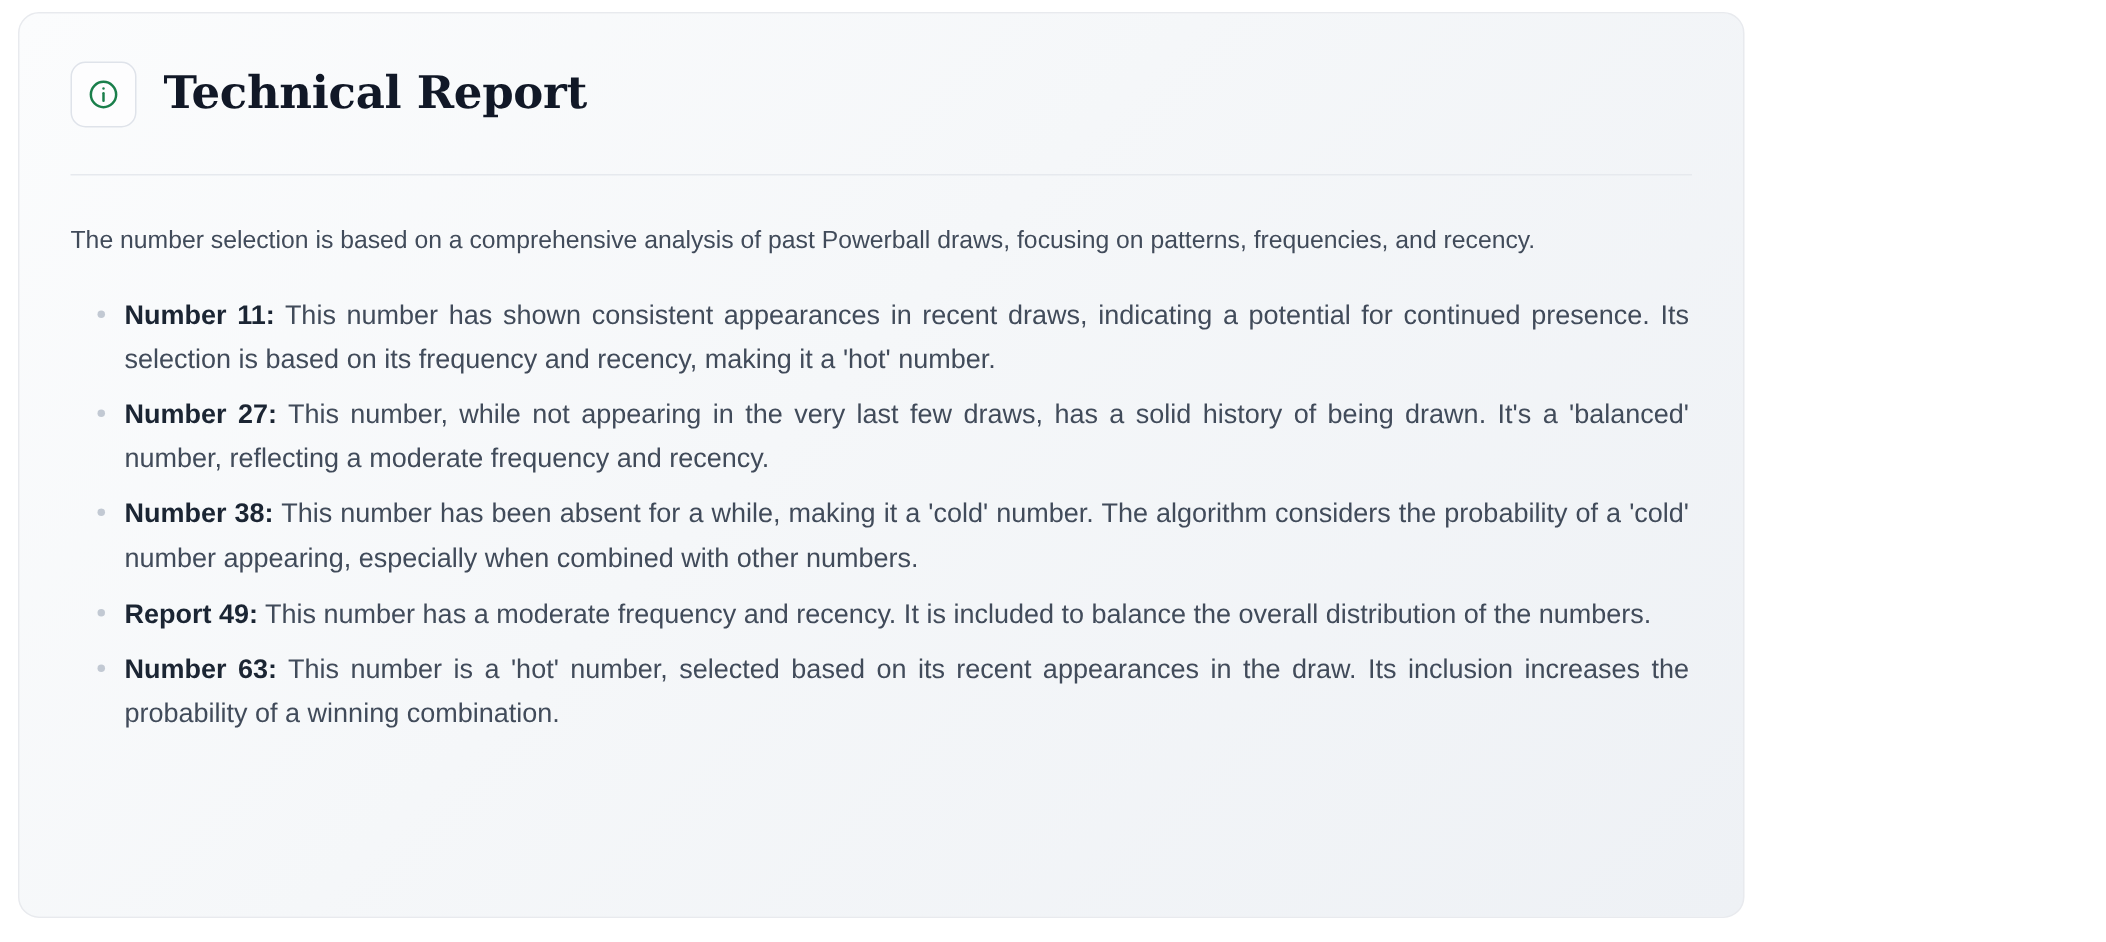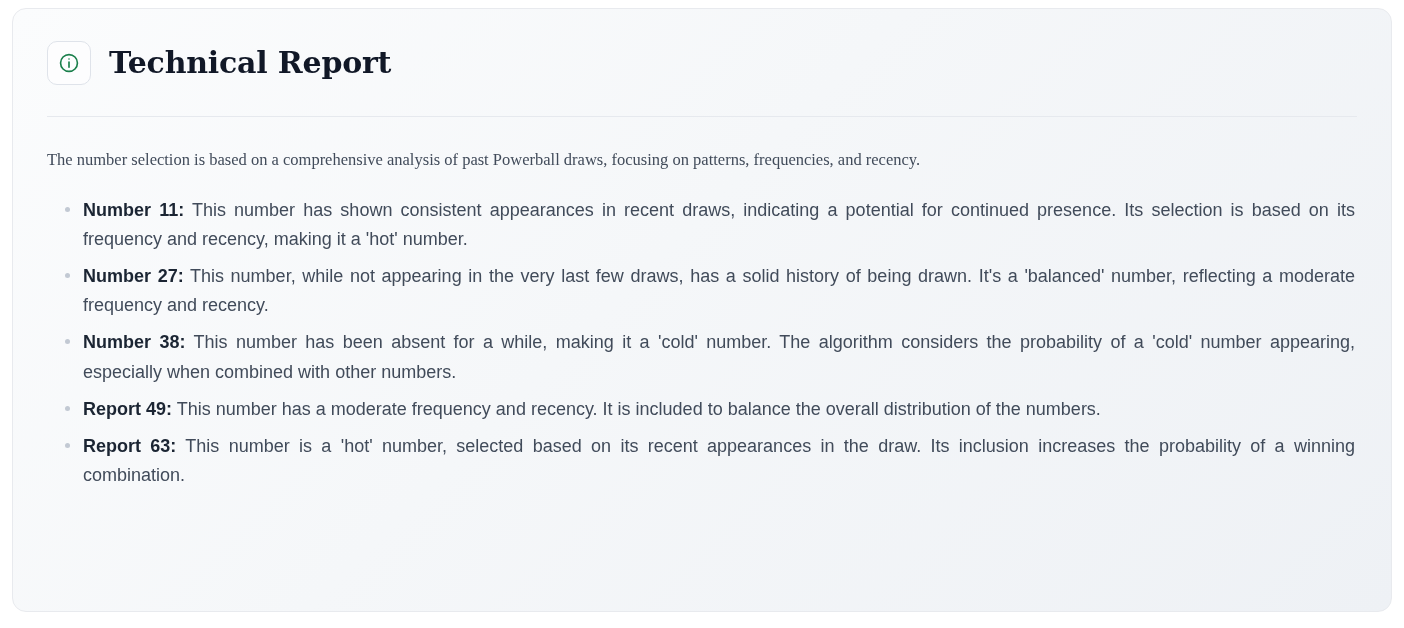--- a/index.html
+++ b/index.html
@@ -12,21 +12,21 @@
     font-family: "Liberation Sans", sans-serif;
   }
   .page {
     width: 1404px;
     height: 628px;
     padding: 8px 12px;
     background: #ffffff;
   }
   .card {
     position: relative;
-    width: 1380px;
+    width: 1151px;
     height: 604px;
     border: 1px solid #e8eaee;
     border-radius: 14px;
     background: linear-gradient(135deg, #fbfcfd 0%, #f5f7f9 45%, #eef1f5 100%);
     padding: 0 34px;
     overflow: hidden;
   }
   .card-header {
     display: flex;
     align-items: center;
@@ -55,21 +55,20 @@
     margin: 0;
     line-height: 1;
   }
   .intro, .outro {
     color: #414b5a;
     font-size: 16.5px;
     line-height: 1.62;
     text-align: justify;
     text-justify: inter-word;
     margin: 0;
-    font-family: Liberation Serif, serif;
   }
   .intro { padding-top: 30px; }
   .outro { padding-top: 26px; }
   ul.bullets {
     list-style: none;
     margin: 22px 0 0 0;
     padding: 0 0 0 36px;
   }
   ul.bullets li {
     position: relative;
@@ -123,19 +122,19 @@
       <li>
         <span class="lead">Number 27:</span><span> This number, while not appearing in the very last few draws, has a solid history of being drawn. It's a 'balanced' number, reflecting a moderate frequency and recency.</span>
       </li>
       <li>
         <span class="lead">Number 38:</span><span> This number has been absent for a while, making it a 'cold' number. The algorithm considers the probability of a 'cold' number appearing, especially when combined with other numbers.</span>
       </li>
       <li>
         <span class="lead">Report 49:</span><span> This number has a moderate frequency and recency. It is included to balance the overall distribution of the numbers.</span>
       </li>
       <li>
-        <span class="lead">Report 63:</span><span> This number is a 'hot' number, selected based on its recent appearances in the draw. Its inclusion increases the probability of a winning combination.</span>
+        <span class="lead">Number 63:</span><span> This number is a 'hot' number, selected based on its recent appearances in the draw. Its inclusion increases the probability of a winning combination.</span>
       </li>
     </ul>
 
 
   </div>
 </div>
 
 </body></html>

